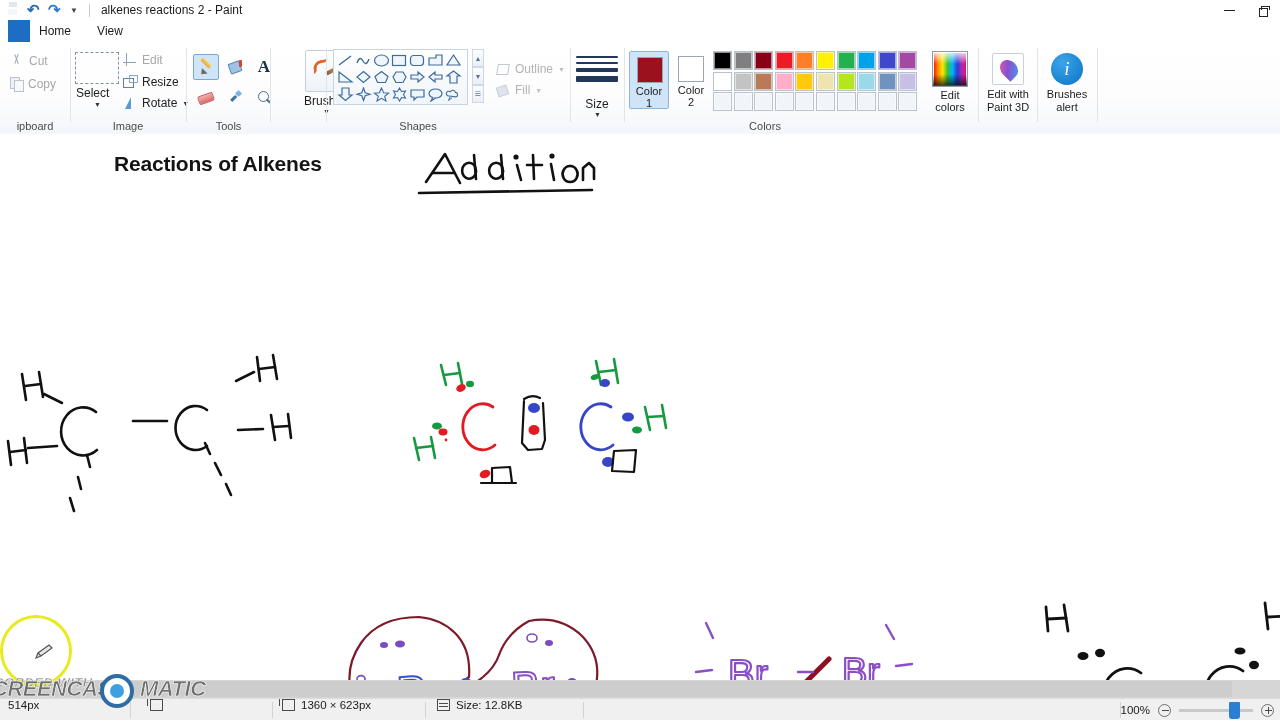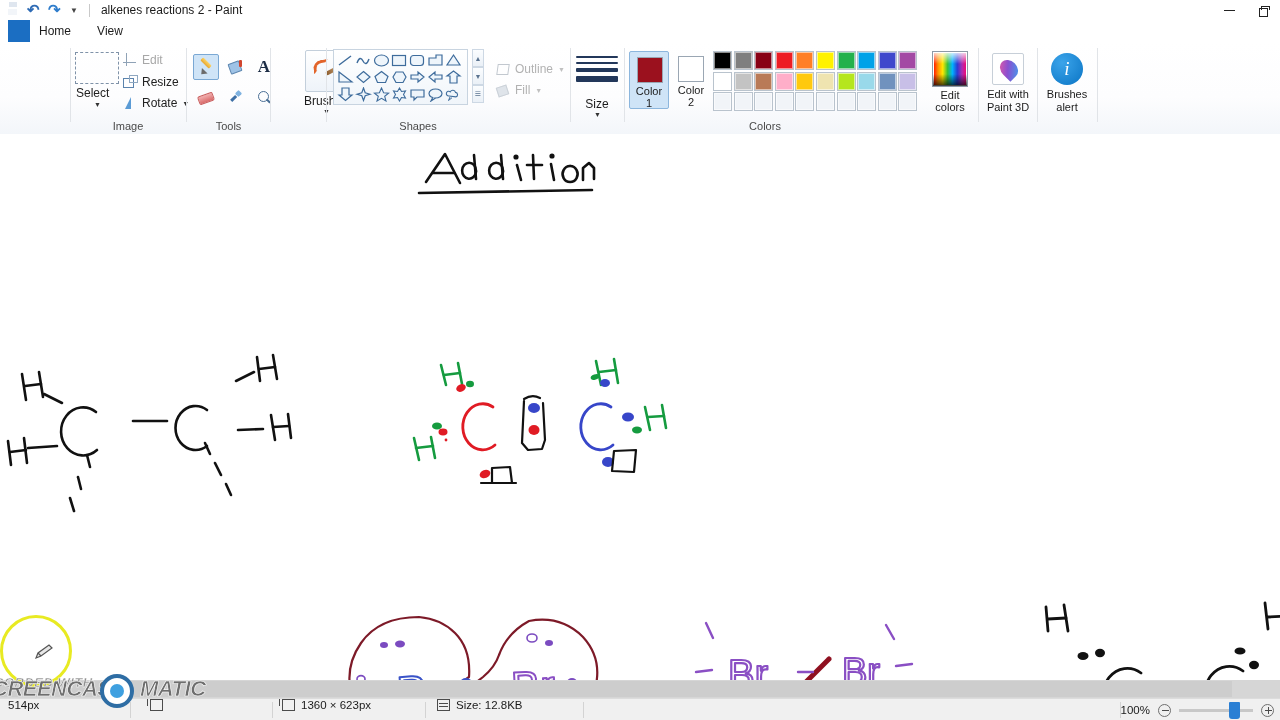--- a/index.html
+++ b/index.html
@@ -256,20 +256,31 @@
 
   <div class="tabrow">
     <div class="blue-chip"></div>
     <div class="tab tab-home">Home</div>
     <div class="tab tab-view">View</div>
   </div>
 
   <div class="ribbon">
     <div class="ribbon-grad"></div>
 
+    <div class="grp" style="left:0; width:70px;">
+      <div class="clip-btn" style="left:10px; top:12px;">
+        <span class="scissors"></span>
+        <span>Cut</span>
+      </div>
+      <div class="clip-btn" style="left:10px; top:35px;">
+        <span class="copy-ico"></span>
+        <span>Copy</span>
+      </div>
+      <div class="grp-label">ipboard</div>
+    </div>
     <div class="grp-sep" style="left:70px;"></div>
 
     <div class="grp" style="left:71px; width:114px;">
       <div class="sel-box" style="left:4px; top:10px;"></div>
       <div class="sel-lbl" style="left:5px; top:44px;">Select</div>
       <div class="sel-caret" style="left:23px; top:59px;">▼</div>
 
       <div class="img-item" style="left:52px; top:11px;">
         <span class="crop-ico"></span>
         <span style="color:#a7a7a7;">Edit</span>
@@ -595,20 +606,21 @@
       </span>
       <span class="prod-lbl"><span>Brushes</span><br>
       <span>alert</span></span>
     </div>
     <div class="grp-sep" style="left:1097px;"></div>
   </div>
 
   <div class="canvas-area">
     <div class="canvas-sheet">
 
+      <div class="doc-title">Reactions of Alkenes</div>
 
       <svg class="drawing" viewBox="0 0 1280 545">
         <g fill="none" stroke-linecap="round" stroke-linejoin="round">
 
           <g stroke="#111" stroke-width="2.6">
             <path d="M426 47 L445 19 L460 48"></path>
             <path d="M433 38 L454 38"></path>
             <path d="M474 20 L476 44"></path>
             <path d="M474 30 a7 8 0 1 0 -0.5 12 a7 8 0 0 0 0.5 -12"></path>
             <path d="M501 20 L503 44"></path>

